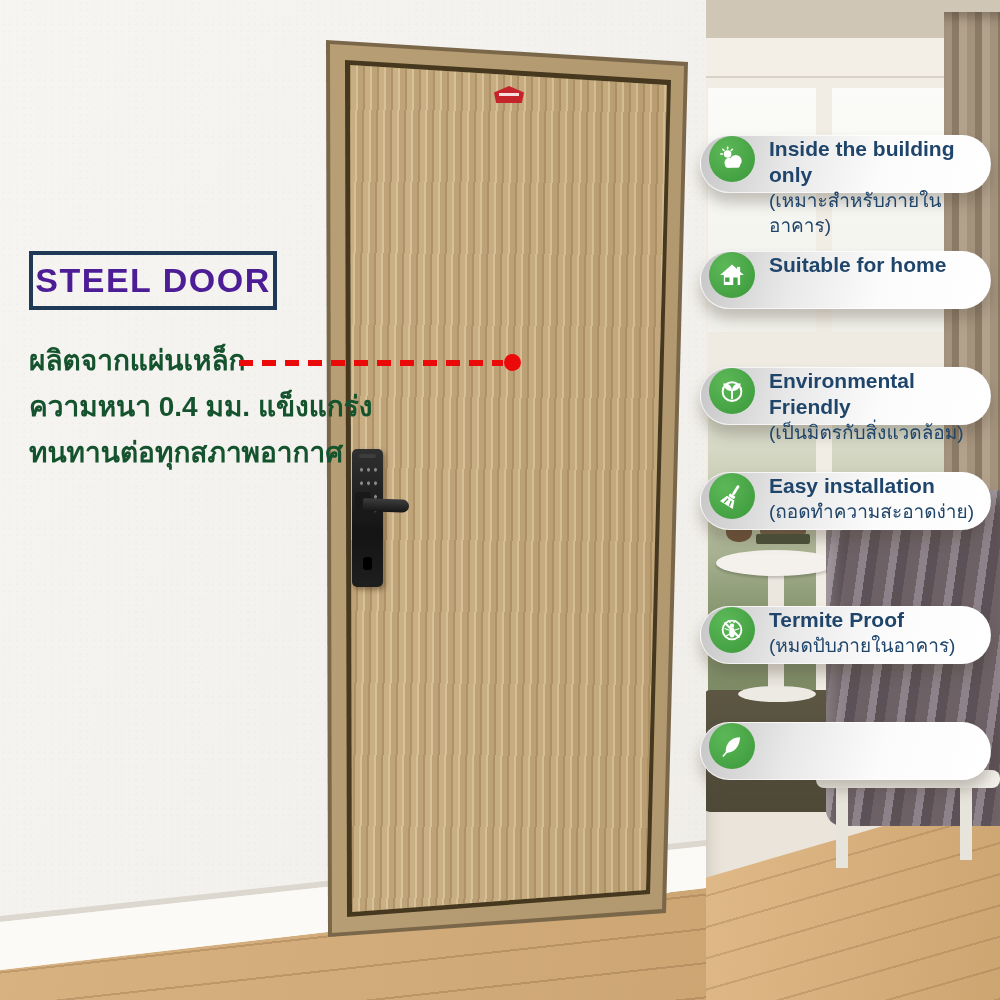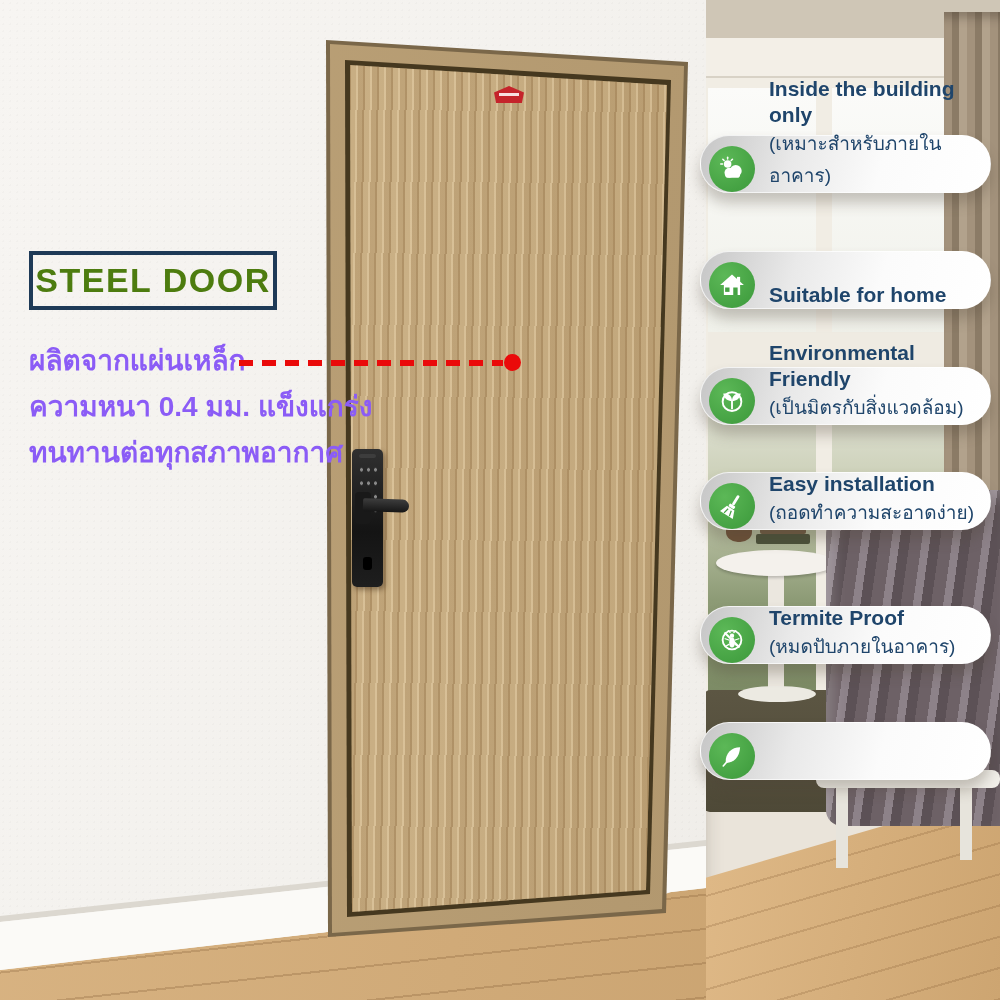--- a/index.html
+++ b/index.html
@@ -91,40 +91,40 @@
     background-image:radial-gradient(circle,#8a8a8a 1.4px,rgba(0,0,0,0) 1.9px);
     background-size:7px 13.5px;}
   .lock-keyhole{position:absolute;left:11px;top:108px;width:9px;height:13px;background:#000;border-radius:3px;}
   .handle-pivot{left:355px;top:492px;width:16px;height:32px;background:#191919;border-radius:4px;}
   .handle-lever{left:363px;top:499px;width:46px;height:13px;border-radius:2px 8px 8px 2px;
     background:linear-gradient(180deg,#3d3d3d,#161616);transform:rotate(2deg);}
 
   
   .title-box{left:29px;top:251px;width:248px;height:59px;border:4px solid #1e3a57;
     display:flex;align-items:center;justify-content:center;}
-  .title-box span{font-size:34px;font-weight:700;letter-spacing:1.5px;color:#4d7c0f;}
-  .desc{left:29px;top:338px;width:330px;color:#8b5cf6;font-weight:600;}
+  .title-box span{font-size:34px;font-weight:700;letter-spacing:1.5px;color:#4c1d95;}
+  .desc{left:29px;top:338px;width:330px;color:#14532d;font-weight:600;}
   .desc div{font-size:28px;line-height:46px;white-space:nowrap;}
 
   .pointer-line{left:239px;top:360px;width:264px;height:6px;
     background:repeating-linear-gradient(90deg,#ea0a0a 0 14px,rgba(0,0,0,0) 14px 23px);}
   .pointer-dot{left:504px;top:354px;width:17px;height:17px;border-radius:50%;background:#ea0a0a;}
 
   
   .pill{left:700px;width:291px;height:58px;border-radius:30px;
     background:linear-gradient(105deg,#c6c6c6 0%,#e9e9e9 32%,#fbfbfb 62%,#ffffff 100%);
     border:1px solid rgba(255,255,255,.7);
     box-shadow:0 10px 14px rgba(80,70,55,.30);
-    display:flex;align-items:flex-end;}
+    display:flex;align-items:flex-start;}
   .pill .ico{flex:0 0 auto;width:46px;height:46px;margin-left:8px;border-radius:50%;
     background:radial-gradient(circle at 34% 30%,#5cb857,#45a243 70%,#3d9a3b);
     display:flex;align-items:center;justify-content:center;}
   .pill .txt{margin-left:14px;color:#1f456b;}
   .pill .en{font-size:21px;font-weight:700;line-height:26px;}
-  .pill .th{font-size:19px;font-weight:500;line-height:32px;}
+  .pill .th{font-size:19px;font-weight:500;line-height:25px;}
   .ico svg{display:block;}
 </style>
 </head>
 <body>
 
 <div class="stage">
 
   <div class="abs room">
     <div class="abs valance"></div>
     <div class="abs beam"></div>

